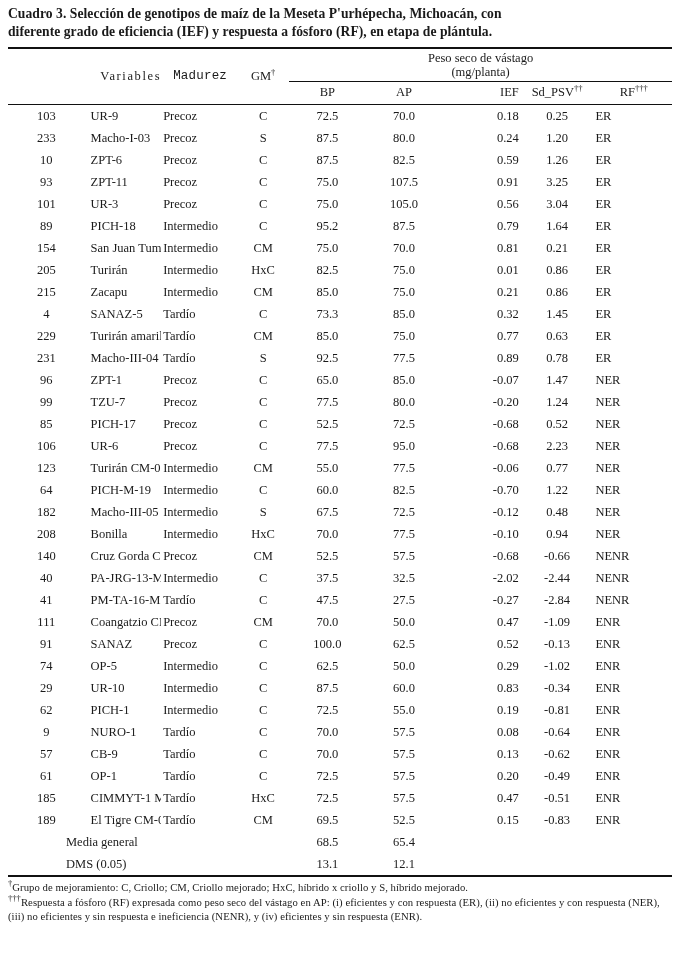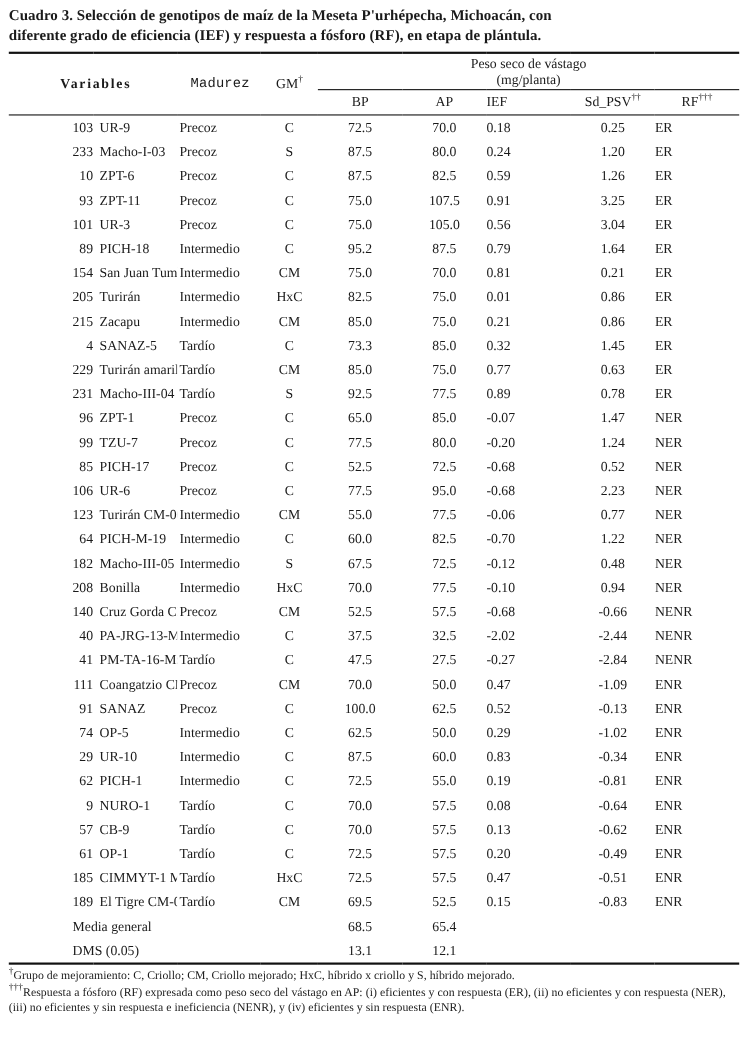--- a/index.html
+++ b/index.html
@@ -22,32 +22,32 @@
     border-collapse:collapse;
     border-top:2px solid #111;
     border-bottom:2px solid #111;
   }
   th, td {
     font-size:12.5px; font-weight:normal;
     line-height:13px; vertical-align:middle;
     padding:4.5px 0; overflow:hidden; white-space:nowrap;
   }
   
-  .col-num  { width:36px;  text-align:right; }
+  .col-num  { width:36px;  text-align:center; }
   .col-name { width:156px; text-align:left; padding-left:6px; }
   .col-mad  { width:76px;  text-align:left; padding-left:2px; }
   .col-gm   { width:52px;  text-align:center; }
   .col-bp   { width:64px;  text-align:center; }
   .col-ap   { width:74px;  text-align:center; }
-  .col-ief  { width:74px;  text-align:left; }
+  .col-ief  { width:74px;  text-align:right; }
   .col-sd   { width:82px;  text-align:center; }
   .col-rf   { width:50px;  }
 
   thead th { padding:3px 0; }
-  .th-vars { text-align:center; padding-left:5px; letter-spacing:1.6px;font-weight:bold; }
+  .th-vars { text-align:right; padding-left:5px; letter-spacing:1.6px; }
   .th-mad  { text-align:center; letter-spacing:0.2px;font-family:Liberation Mono, monospace; }
   .th-gm   { text-align:center; }
   .th-span { text-align:center; border-bottom:1px solid #111; padding-bottom:2px; line-height:13.5px; }
   tr.subhead th { border-bottom:1.5px solid #111; padding:4px 0 5px 0; }
   thead th[rowspan] { border-bottom:1.5px solid #111; }
 
   sup { font-size:8.5px; line-height:0; }
 
   td.summary-label { padding-left:58px; }
 

